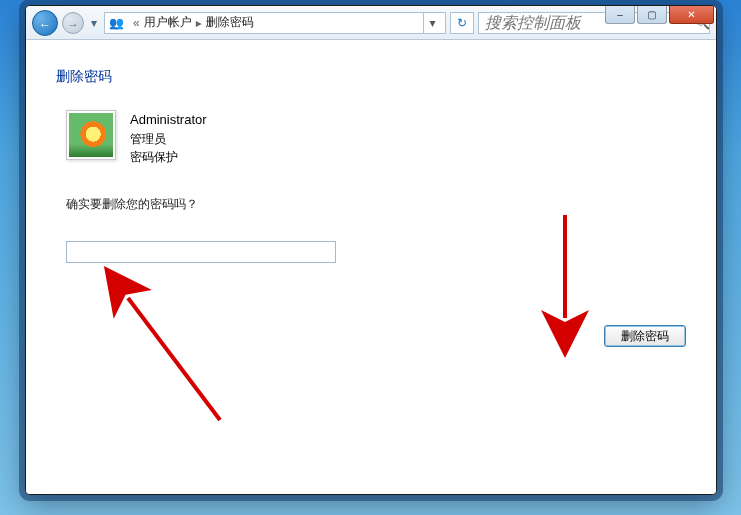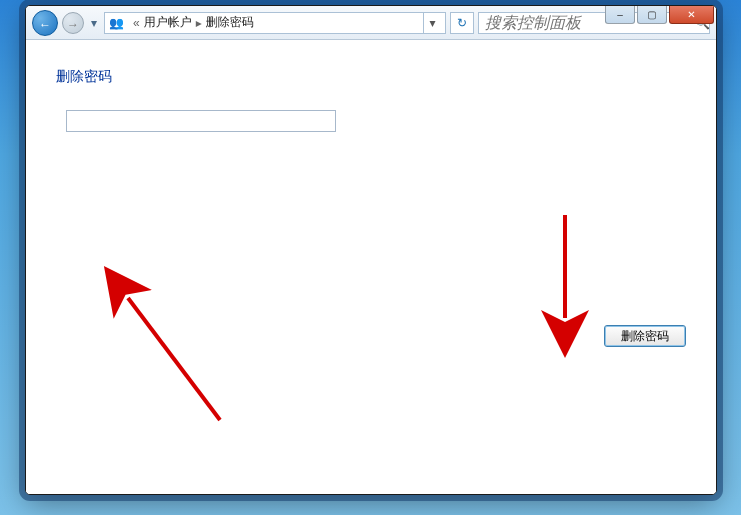--- a/index.html
+++ b/index.html
@@ -264,21 +264,32 @@
 
     <div class="search-box">
       <input type="text" placeholder="搜索控制面板" style="">
       <span class="search-icon">🔍</span>
     </div>
   </div>
 
   <div class="content">
     <div class="page-title">删除密码</div>
 
-
+    <div class="user-block">
+      <div class="avatar">
+        <div class="avatar-inner"></div>
+      </div>
+      <div class="user-info">
+        <div class="user-name">Administrator</div>
+        <div>管理员</div>
+        <div>密码保护</div>
+      </div>
+    </div>
+
+    <div class="prompt">确实要删除您的密码吗？</div>
 
     <input type="password" class="password-input" value="" style="">
 
     <div class="button-row">
       <button class="btn primary">删除密码</button>
     </div>
   </div>
 </div>
 
 <div class="arrow-ann" style="left:110px; top:270px;">

